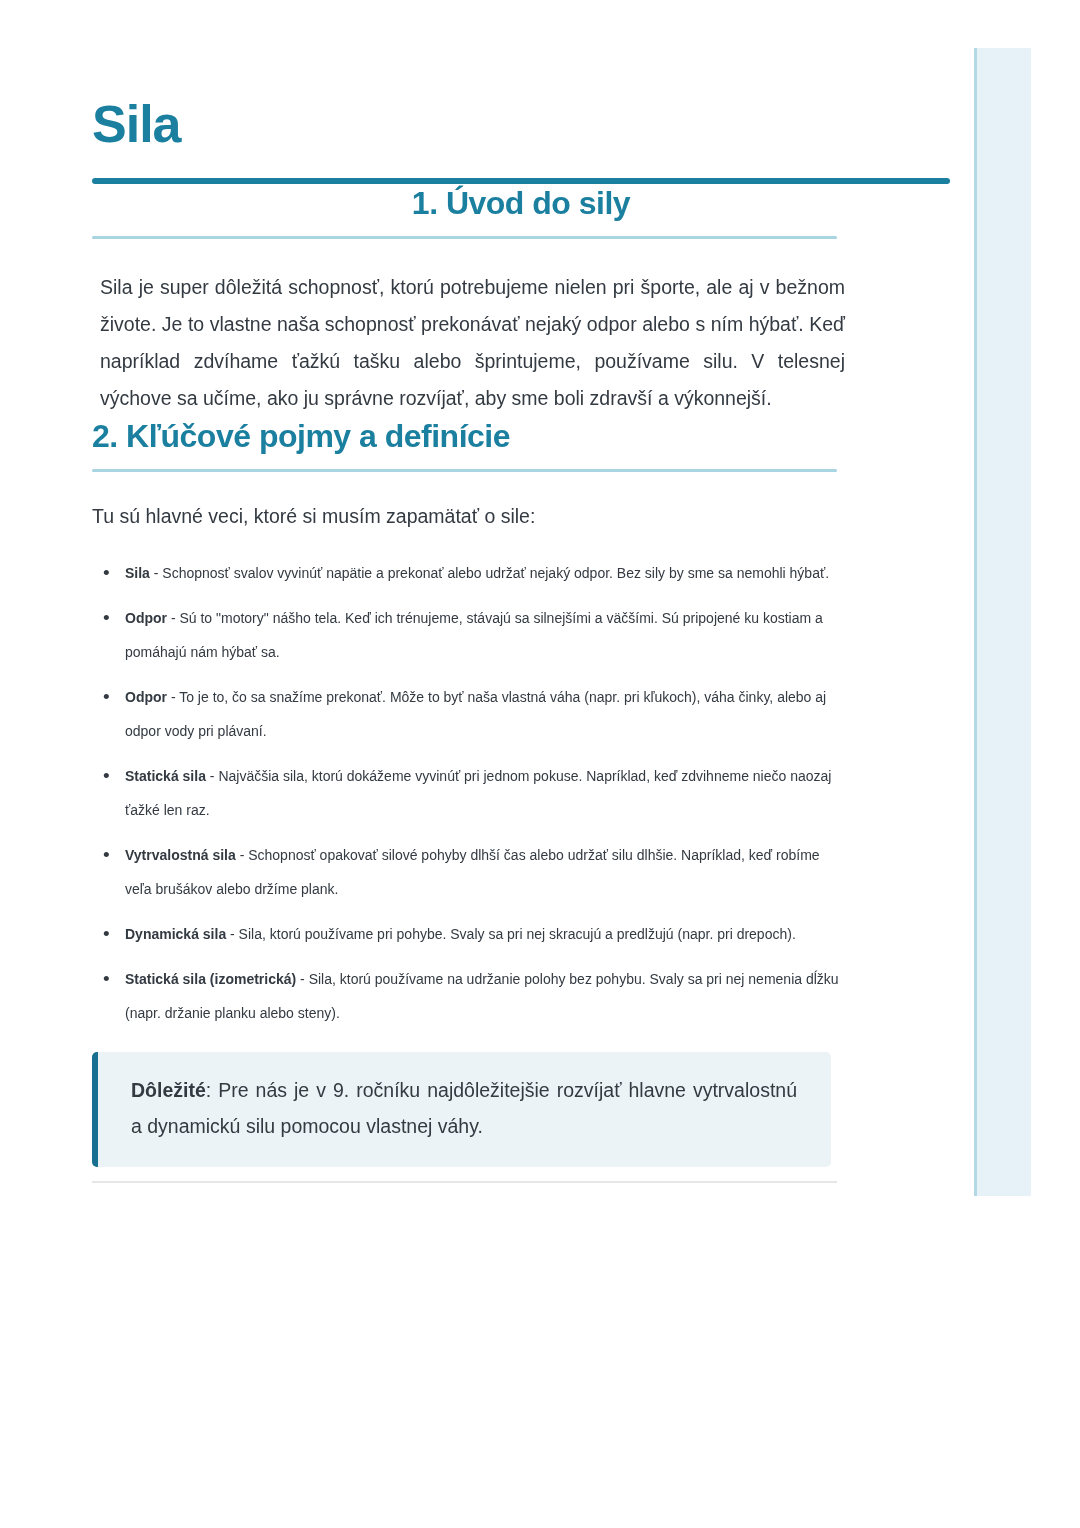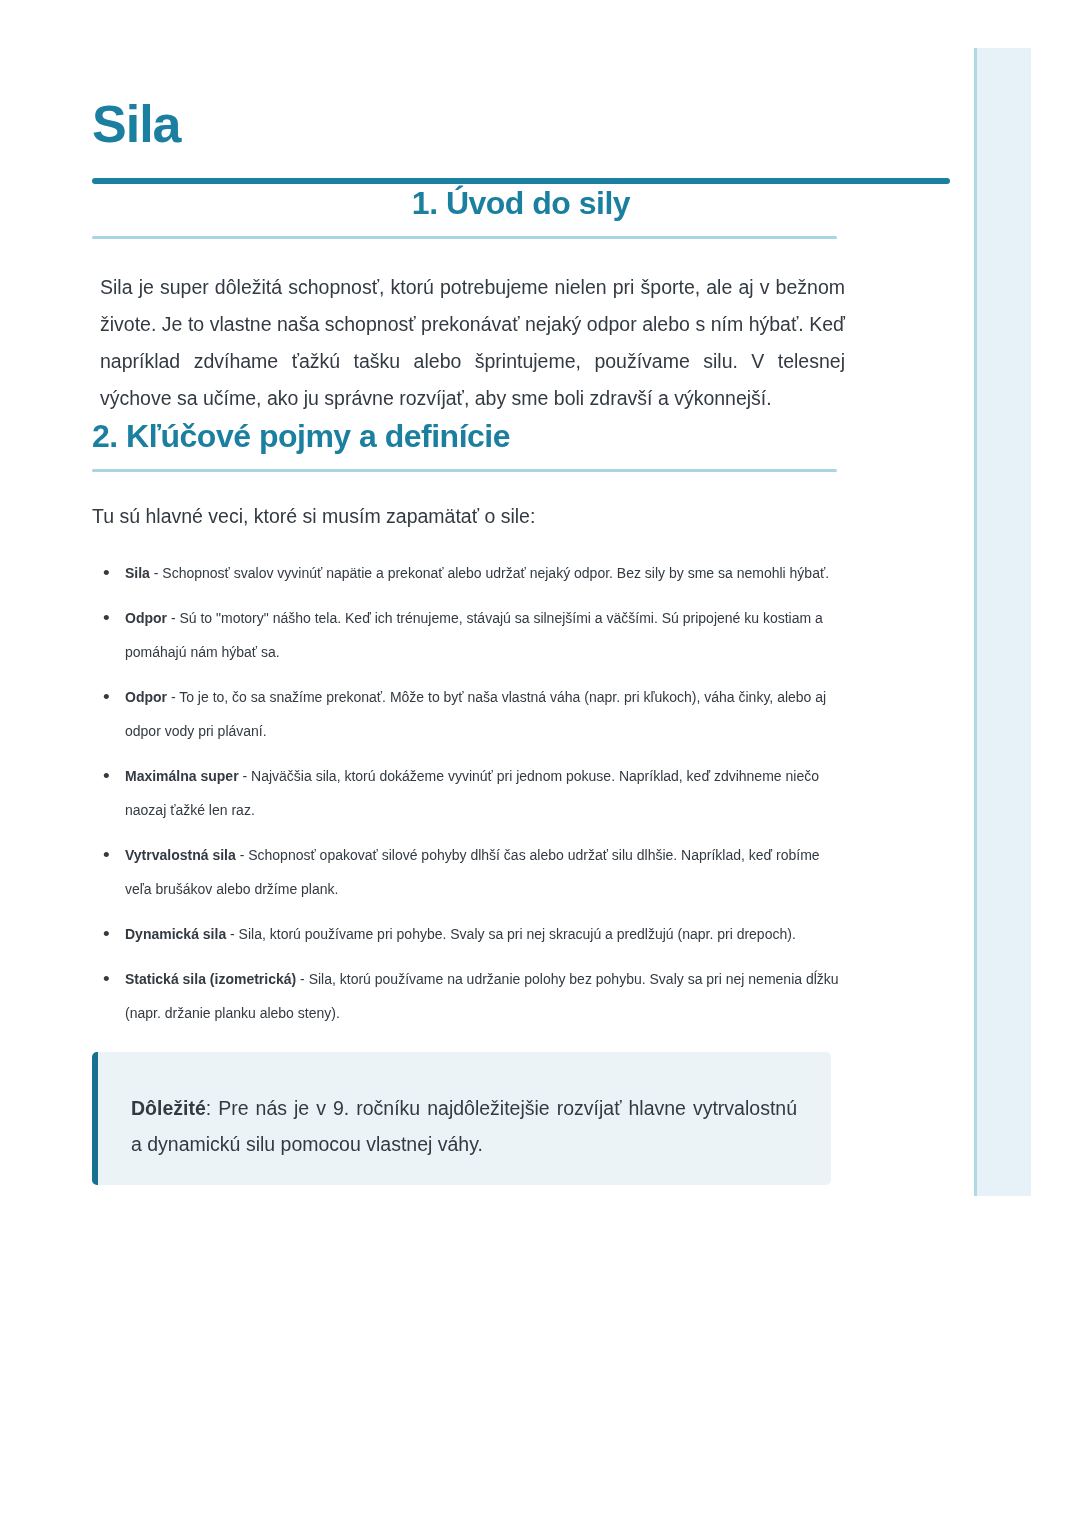--- a/index.html
+++ b/index.html
@@ -103,21 +103,21 @@
     font-size: 19px;
   }
   .term { font-weight: bold; }
   .callout {
     margin-top: 22px;
     width: 739px;
     box-sizing: border-box;
     background: #ebf3f6;
     border-left: 6px solid #17708f;
     border-radius: 5px;
-    padding: 38px 34px 23px 33px;
+    padding: 20px 34px 23px 33px;
   }
   .callout p {
     margin: 0;
     font-size: 19.5px;
     line-height: 36px;
     text-align: justify;
   }
   .section-divider {
     margin: 14px 0 0 0;
     width: 745px;
@@ -161,21 +161,21 @@
         <li>
           <span class="term">Sila</span><span> - Schopnosť svalov vyvinúť napätie a prekonať alebo udržať nejaký odpor. Bez sily by sme sa nemohli hýbať.</span>
         </li>
         <li>
           <span class="term">Odpor</span><span> - Sú to "motory" nášho tela. Keď ich trénujeme, stávajú sa silnejšími a väčšími. Sú pripojené ku kostiam a pomáhajú nám hýbať sa.</span>
         </li>
         <li>
           <span class="term">Odpor</span><span> - To je to, čo sa snažíme prekonať. Môže to byť naša vlastná váha (napr. pri kľukoch), váha činky, alebo aj odpor vody pri plávaní.</span>
         </li>
         <li>
-          <span class="term">Maximálna super</span><span> - Najväčšia sila, ktorú dokážeme vyvinúť pri jednom pokuse. Napríklad, keď zdvihneme niečo naozaj ťažké len raz.</span>
+          <span class="term">Statická sila</span><span> - Najväčšia sila, ktorú dokážeme vyvinúť pri jednom pokuse. Napríklad, keď zdvihneme niečo naozaj ťažké len raz.</span>
         </li>
         <li>
           <span class="term">Vytrvalostná sila</span><span> - Schopnosť opakovať silové pohyby dlhší čas alebo udržať silu dlhšie. Napríklad, keď robíme veľa brušákov alebo držíme plank.</span>
         </li>
         <li>
           <span class="term">Dynamická sila</span><span> - Sila, ktorú používame pri pohybe. Svaly sa pri nej skracujú a predlžujú (napr. pri drepoch).</span>
         </li>
         <li>
           <span class="term">Statická sila (izometrická)</span><span> - Sila, ktorú používame na udržanie polohy bez pohybu. Svaly sa pri nej nemenia dĺžku (napr. držanie planku alebo steny).</span>
         </li>

